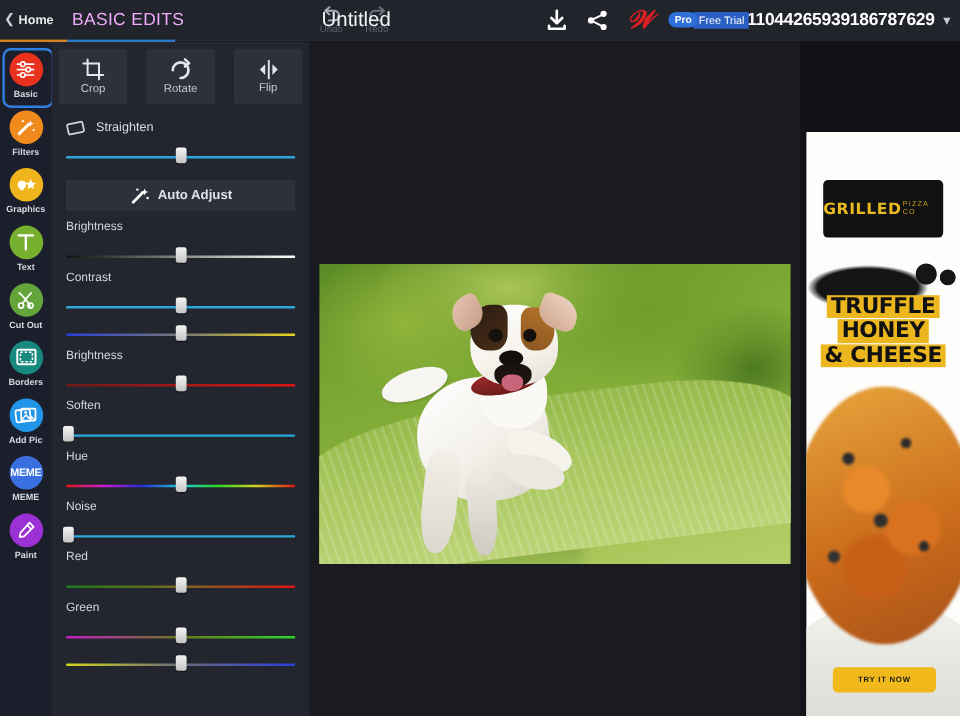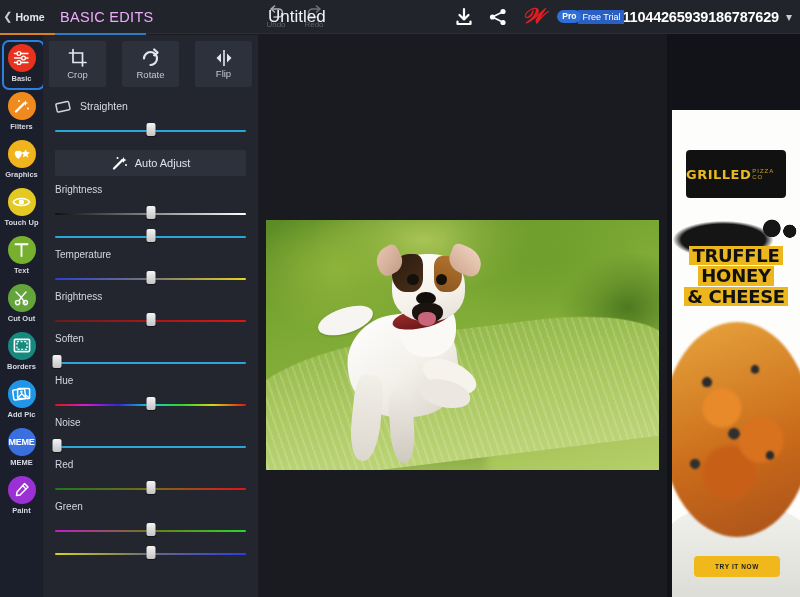--- a/index.html
+++ b/index.html
@@ -138,21 +138,21 @@
     background: linear-gradient(to bottom, #f4f4f4, #c4c4c4);
     border-radius: 2px; transform: translateX(-50%); cursor: pointer;
     box-shadow: 0 1px 1px rgba(0,0,0,.45);
   }
 
   .auto-adjust {
     margin: 12px 12px 0 12px; height: 26px; background: #2d313c;
     display: flex; align-items: center; justify-content: center; gap: 7px;
     cursor: pointer; border-radius: 1px;
   }
-  .auto-adjust .alabel { color: #dfe2ea; font-size: 11px; }
+  .auto-adjust .alabel { color: #dfe2ea; font-size: 11px; font-weight: bold; }
 
   .adjust-list { padding: 8px 12px 0 12px; }
   .adj { margin-bottom: 5px; }
   .adj .alab { color: #d4d7e0; font-size: 10px; display: block; height: 14px; }
 
   
   .canvas {
     position: absolute; top: 34px; left: 258px; width: 409px; height: 563px;
     background: #1a1b20;
   }
@@ -427,29 +427,20 @@
       <div class="side-item">
         <div class="circ" style="background: rgb(240, 180, 28);">
           <svg width="18" height="15" viewBox="0 0 18 15">
             <path d="M5.3 13 C1 9.6 1 6.2 3.2 5 C4.7 4.2 5.3 5.2 5.3 5.2 C5.3 5.2 5.9 4.2 7.4 5 C9.6 6.2 9.6 9.6 5.3 13Z" fill="#fff"></path>
             <path d="M12.6 3.2 L13.9 6.1 L17 6.4 L14.6 8.5 L15.3 11.6 L12.6 10 L9.9 11.6 L10.6 8.5 L8.2 6.4 L11.3 6.1 Z" fill="#fff"></path>
           </svg>
         </div>
         <span class="side-lbl">Graphics</span>
       </div>
       <div class="side-item">
-        <div class="circ" style="background: rgb(227, 201, 34);">
-          <svg width="19" height="14" viewBox="0 0 19 14">
-            <path d="M1.2 7 C4 2.4 14.8 2.4 17.6 7 C14.8 11.6 4 11.6 1.2 7Z" fill="none" stroke="#fff" stroke-width="1.5"></path>
-            <circle cx="9.4" cy="7" r="2.6" fill="#fff"></circle>
-          </svg>
-        </div>
-        <span class="side-lbl">Touch Up</span>
-      </div>
-      <div class="side-item">
         <div class="circ" style="background: rgb(118, 176, 46);">
           <svg width="15" height="16" viewBox="0 0 15 16">
             <path d="M1.5 2.2 H13.5 M7.5 2.2 V14" stroke="#fff" stroke-width="1.9" stroke-linecap="round"></path>
           </svg>
         </div>
         <span class="side-lbl">Text</span>
       </div>
       <div class="side-item">
         <div class="circ" style="background: rgb(99, 165, 58);">
           <svg width="17" height="16" viewBox="0 0 17 16">
@@ -550,27 +541,27 @@
 
     <div class="adjust-list">
         <div class="adj">
           <span class="alab">Brightness</span>
           <div class="slider">
             <div class="track" style="background: linear-gradient(to right, rgb(17, 17, 17), rgb(255, 255, 255));"></div>
             <div class="thumb" style="left: 50%;"></div>
           </div>
         </div>
         <div class="adj">
+          <span class="alab">Contrast</span>
           <div class="slider">
             <div class="track" style="background: linear-gradient(to right, rgb(42, 167, 216), rgb(42, 167, 216));"></div>
             <div class="thumb" style="left: 50%;"></div>
           </div>
         </div>
         <div class="adj">
-          <span class="alab">Temperature</span>
           <div class="slider">
             <div class="track" style="background: linear-gradient(to right, rgb(42, 63, 216), rgb(119, 119, 119) 50%, rgb(232, 212, 28));"></div>
             <div class="thumb" style="left: 50%;"></div>
           </div>
         </div>
         <div class="adj">
           <span class="alab">Brightness</span>
           <div class="slider">
             <div class="track" style="background: linear-gradient(to right, rgb(107, 27, 27), rgb(224, 20, 20));"></div>
             <div class="thumb" style="left: 50%;"></div>

